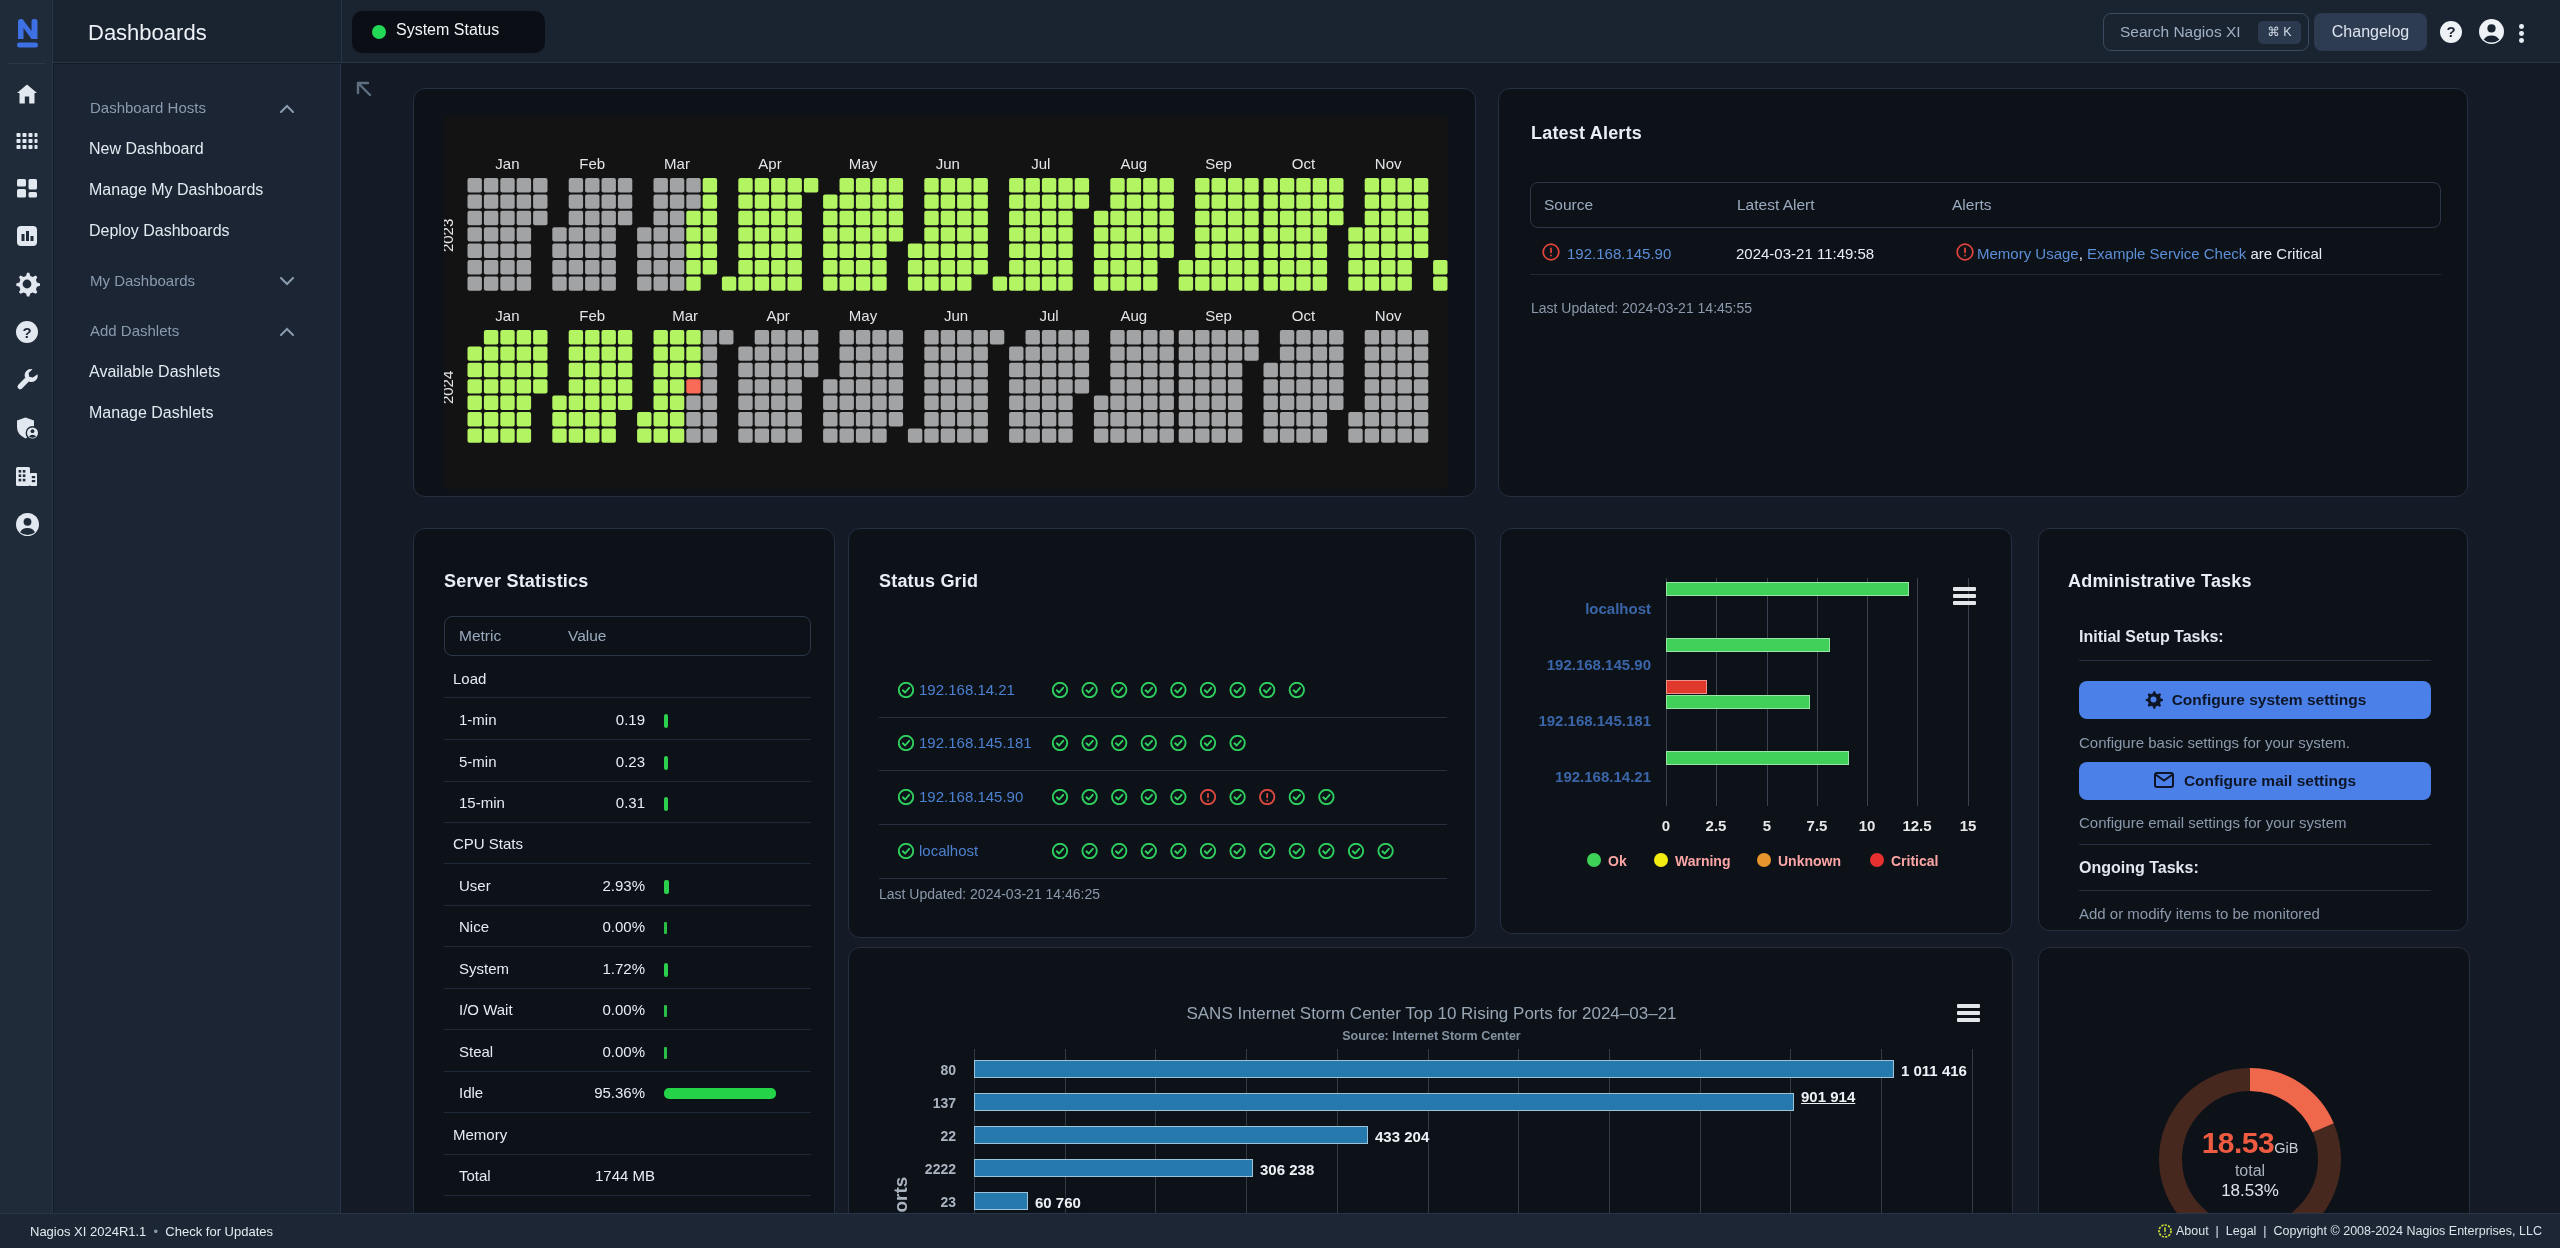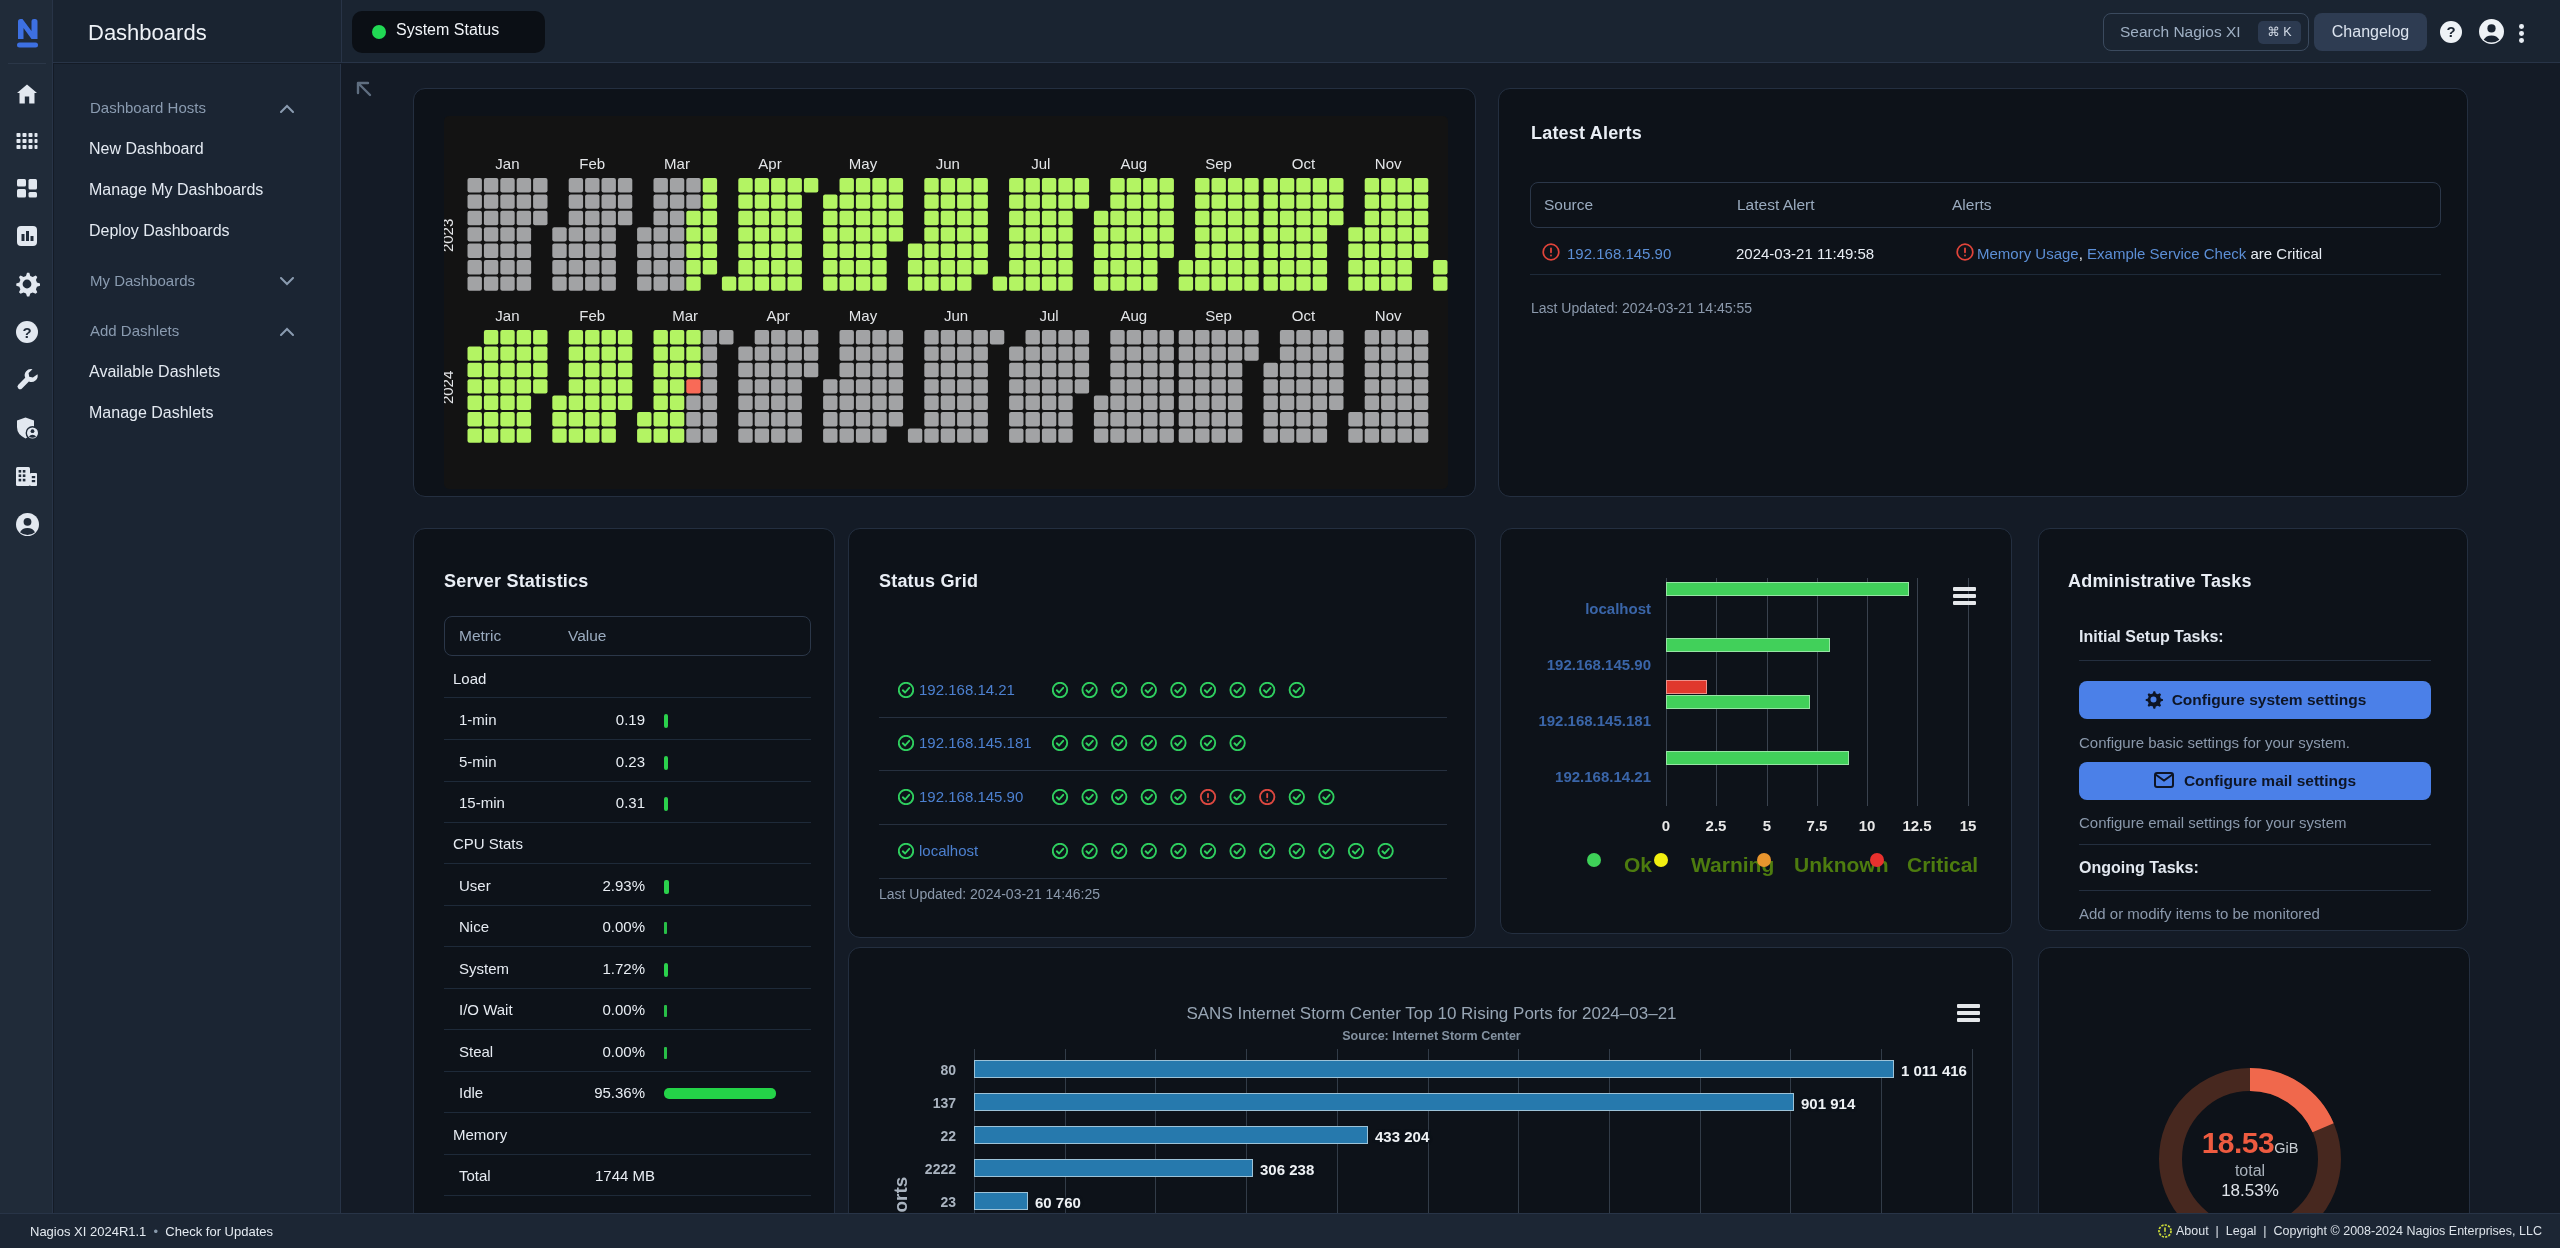--- a/index.html
+++ b/index.html
@@ -23,21 +23,21 @@
   .hdrbox span { font-size:15.5px; color:#9aabbf; }
   .sep { position:absolute; height:1px; background:#1e2a39; }
   svg text { font-family:"Liberation Sans",sans-serif; }
   .link2 { color:#4c80d0; font-size:15px; }
   .grid-v { position:absolute; top:49px; height:228px; width:1px; background:#39424e; }
   .hbar { position:absolute; height:14px; background:#41d05a; border:1px solid rgba(255,255,255,0.45); }
   .hbar.red { background:#e0382d; }
   .ylab { position:absolute; left:0; width:150px; text-align:right; font-size:15px; font-weight:bold; color:#3a65a8; }
   .xlab { position:absolute; top:288px; width:60px; text-align:center; font-size:15px; font-weight:bold; color:#e7e7e7; }
   .ldot { position:absolute; top:324px; width:14px; height:14px; border-radius:50%; }
-  .ltxt { position:absolute; top:324px; font-size:21px; font-weight:bold; color:#4d7c0f;margin-left:16px; }
+  .ltxt { position:absolute; top:324px; font-size:14px; font-weight:bold; color:#fca5a5; }
   .hamb i { display:block; width:23px; height:3.6px; background:#e4e7ea; border-radius:1px; margin-bottom:3.4px; }
   .hamb { position:absolute; }
   .sgrid { position:absolute; top:101px; height:504px; width:1px; background:#323c48; }
   .plab { position:absolute; left:0; width:107px; text-align:right; font-size:14px; font-weight:bold; color:#aab4c0; }
   .sbar { position:absolute; left:125px; height:18px; background:#2679ad; border:1.5px solid #9dc3d8; }
   .svallab { position:absolute; font-size:15px; font-weight:bold; color:#eef1f4;
     text-shadow:-1px -1px 2px #10161e, 1px -1px 2px #10161e, -1px 1px 2px #10161e, 1px 1px 2px #10161e; }
   .bluebtn { position:absolute; width:352px; height:38px; background:#4b80e8; border-radius:8px;
     text-align:center; line-height:38px; font-size:15.5px; font-weight:bold; color:#0e1526; }
 </style>
@@ -1112,21 +1112,21 @@
   <div class="plab" style="top:147px;">137</div>
   <div class="plab" style="top:180px;">22</div>
   <div class="plab" style="top:213px;">2222</div>
   <div class="plab" style="top:246px;">23</div>
   <div class="sbar" style="top:112px;width:920px;"></div>
   <div class="sbar" style="top:145px;width:820px;"></div>
   <div class="sbar" style="top:178px;width:394px;"></div>
   <div class="sbar" style="top:211px;width:279px;"></div>
   <div class="sbar" style="top:244px;width:54px;"></div>
   <div class="svallab" style="left:1052px;top:114px;">1 011 416</div>
-  <div class="svallab" style="left:952px;top:147px;">901 914</div>
+  <div class="svallab" style="left:952px;top:140px;text-decoration:underline;">901 914</div>
   <div class="svallab" style="left:526px;top:180px;">433 204</div>
   <div class="svallab" style="left:411px;top:213px;">306 238</div>
   <div class="svallab" style="left:186px;top:246px;">60 760</div>
   <div class="abs" style="left:28px;top:242px;font-size:19px;font-weight:bold;color:#aab4c0;transform:rotate(-90deg);transform-origin:center;">Ports</div>
 </div>
 
 <div class="card" style="left:2038px;top:947px;width:432px;height:600px;">
   <svg class="abs" style="left:120px;top:120px;" width="182" height="182" viewBox="0 0 182 182">
     <circle cx="91" cy="91" r="79.5" fill="none" stroke="#47281f" stroke-width="23"></circle>
     <circle cx="91" cy="91" r="79.5" fill="none" stroke="#f0684c" stroke-width="23" stroke-dasharray="92.6 407" transform="rotate(-90 91 91)"></circle>

